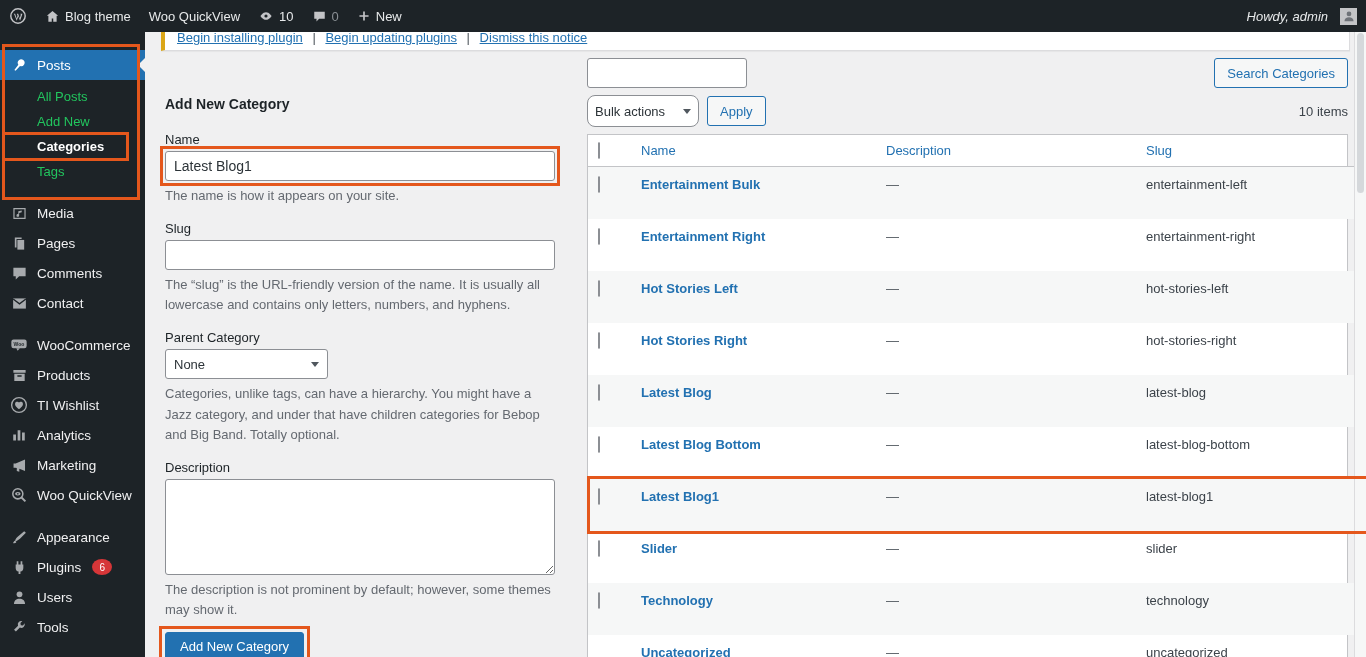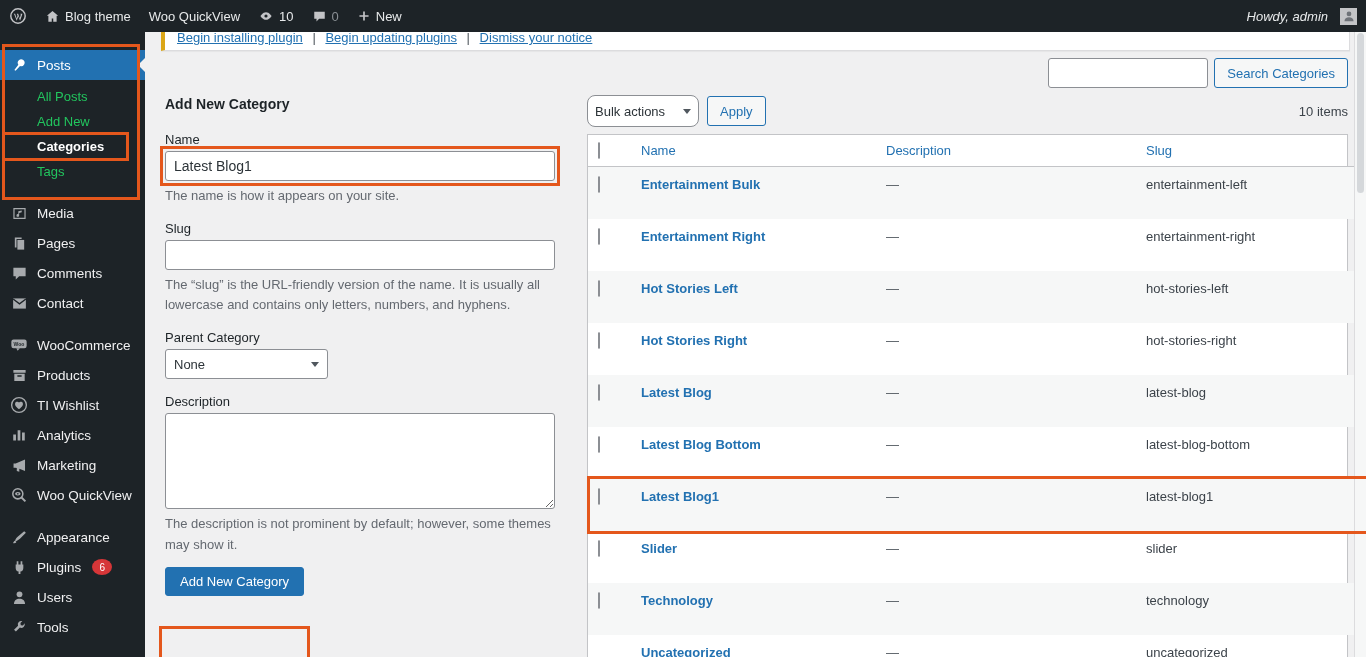--- a/index.html
+++ b/index.html
@@ -57,21 +57,21 @@
         border-top:5px solid #50575e;}
   .f-textarea{width:100%;box-sizing:border-box;height:96px;border:1px solid #8c8f94;border-radius:3px;
               background:#fff;resize:both;font-family:"Liberation Sans",sans-serif;font-size:13px;}
   .btn-primary{margin-top:12px;background:#2271b1;border:1px solid #2271b1;color:#fff;font-size:13px;
                padding:6px 14px;border-radius:3px;cursor:pointer;font-family:"Liberation Sans",sans-serif;}
   .btn-secondary{background:#f6f7f7;border:1px solid #2271b1;color:#2271b1;font-size:13px;
                padding:0 12px;height:30px;border-radius:3px;cursor:pointer;font-family:"Liberation Sans",sans-serif;}
 
   
   .list-col{position:absolute;left:442px;top:30px;right:18px;}
-  .search-row{display:flex;justify-content:flex-end;gap:6px;height:30px;}
+  .search-row{display:flex;justify-content:space-between;gap:6px;height:30px;}
   .search-input{width:160px;height:30px;box-sizing:border-box;border:1px solid #8c8f94;border-radius:3px;
                 background:#fff;padding:0 6px;font-family:"Liberation Sans",sans-serif;}
   .toolbar{display:flex;align-items:center;margin-top:8px;height:30px;}
   .bulk-select{width:96px;height:30px;border:1px solid #8c8f94;border-radius:8px;background:#fff;
                display:flex;align-items:center;justify-content:space-between;padding:0 7px;cursor:pointer;
                font-size:13px;color:#2c3338;}
   .apply-btn{margin-left:8px;}
   .items-count{margin-left:auto;color:#3c434a;font-size:13px;}
 
   .tablebox{margin-top:8px;background:#fff;border:1px solid #c3c4c7;box-shadow:0 1px 1px rgba(0,0,0,.04);}
@@ -355,21 +355,21 @@
   </div>
 
   <div class="content">
 
     <div class="notice">
       <span>
         <a>Begin installing plugin</a>
         <span class="sep">|</span>
         <a>Begin updating plugins</a>
         <span class="sep">|</span>
-        <a>Dismiss your notice</a>
+        <a>Dismiss this notice</a>
       </span>
     </div>
 
     <div class="form-col">
       <h2 class="form-title">Add New Category</h2>
 
       <div class="f-group" style="margin-top:0;">
         <label class="f-label">Name</label>
         <input class="f-input" id="name-input" value="Latest Blog1" style="">
         <p class="f-help">The name is how it appears on your site.</p>
@@ -380,20 +380,21 @@
         <input class="f-input" style="">
         <p class="f-help">The “slug” is the URL-friendly version of the name. It is usually all lowercase and contains only letters, numbers, and hyphens.</p>
       </div>
 
       <div class="f-group">
         <label class="f-label">Parent Category</label>
         <div class="f-select">
           <span>None</span>
           <span class="chev"></span>
         </div>
+        <p class="f-help">Categories, unlike tags, can have a hierarchy. You might have a Jazz category, and under that have children categories for Bebop and Big Band. Totally optional.</p>
       </div>
 
       <div class="f-group">
         <label class="f-label">Description</label>
         <textarea class="f-textarea" style=""></textarea>
         <p class="f-help" style="margin-top:2px;">The description is not prominent by default; however, some themes may show it.</p>
       </div>
 
       <button class="btn-primary" id="add-btn">Add New Category</button>
     </div>

